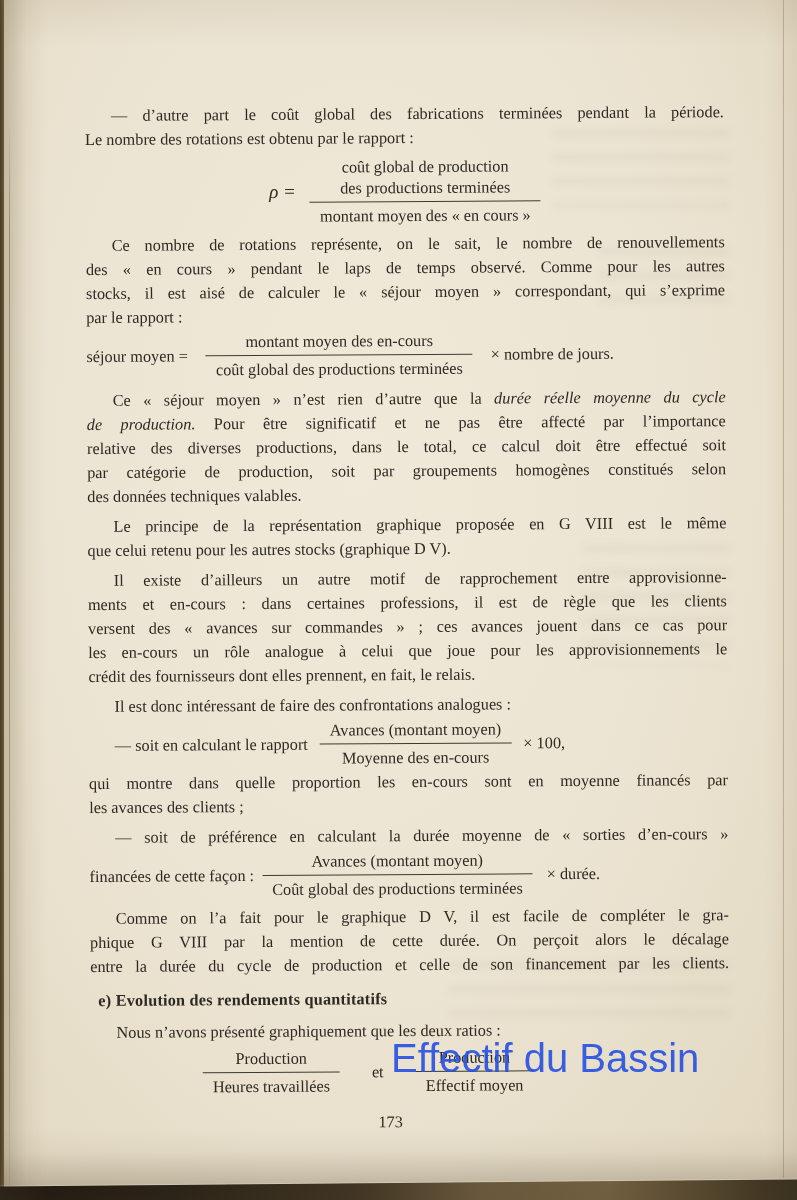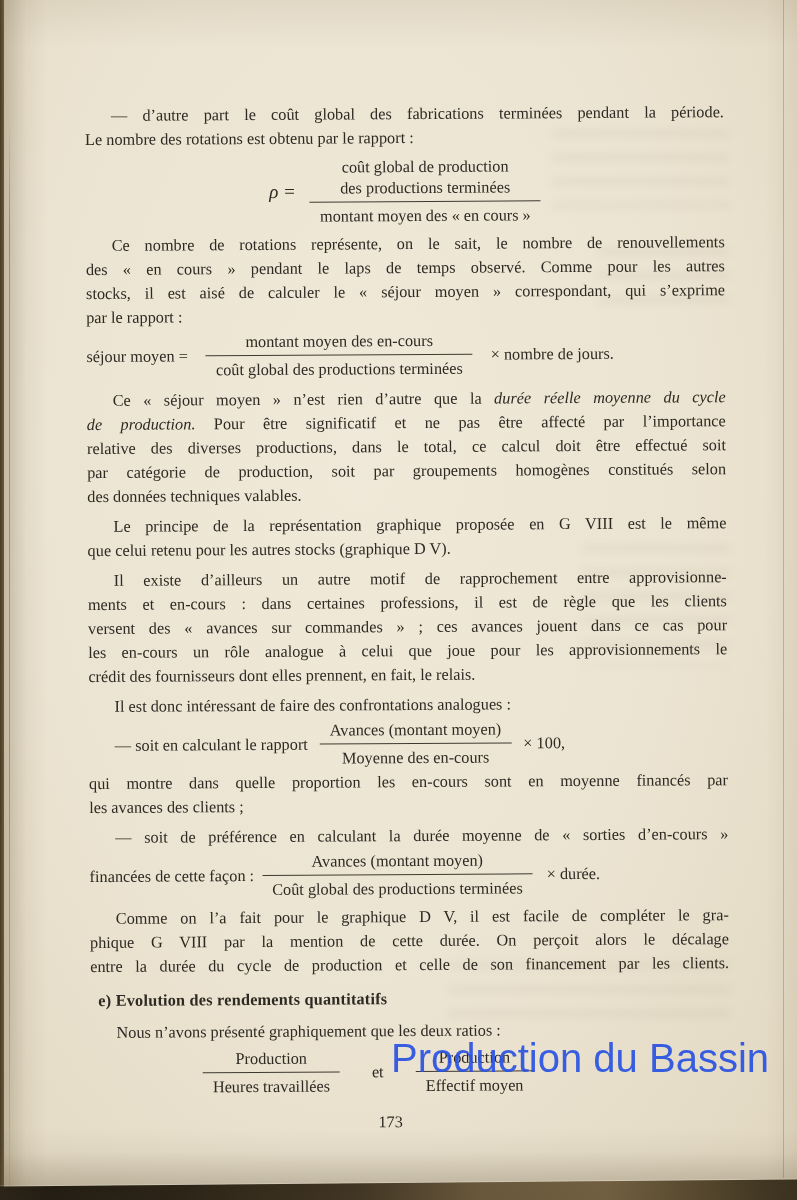--- a/index.html
+++ b/index.html
@@ -201,17 +201,17 @@
     <span class="frac">
       <span class="num">Production</span>
       <span class="den">Effectif moyen</span>
     </span>
   </div>
 
   <div class="pageno">173</div>
 
 </div>
 
-<div class="watermark" style="color: rgb(41, 82, 226);">Production du Bassin</div>
+<div class="watermark" style="color: rgb(41, 82, 226);">Effectif du Bassin</div>
 
 <div class="bottom-shade"></div>
 <div class="bottom-band"></div>
 <div class="vignette"></div>
 
 </body></html>

